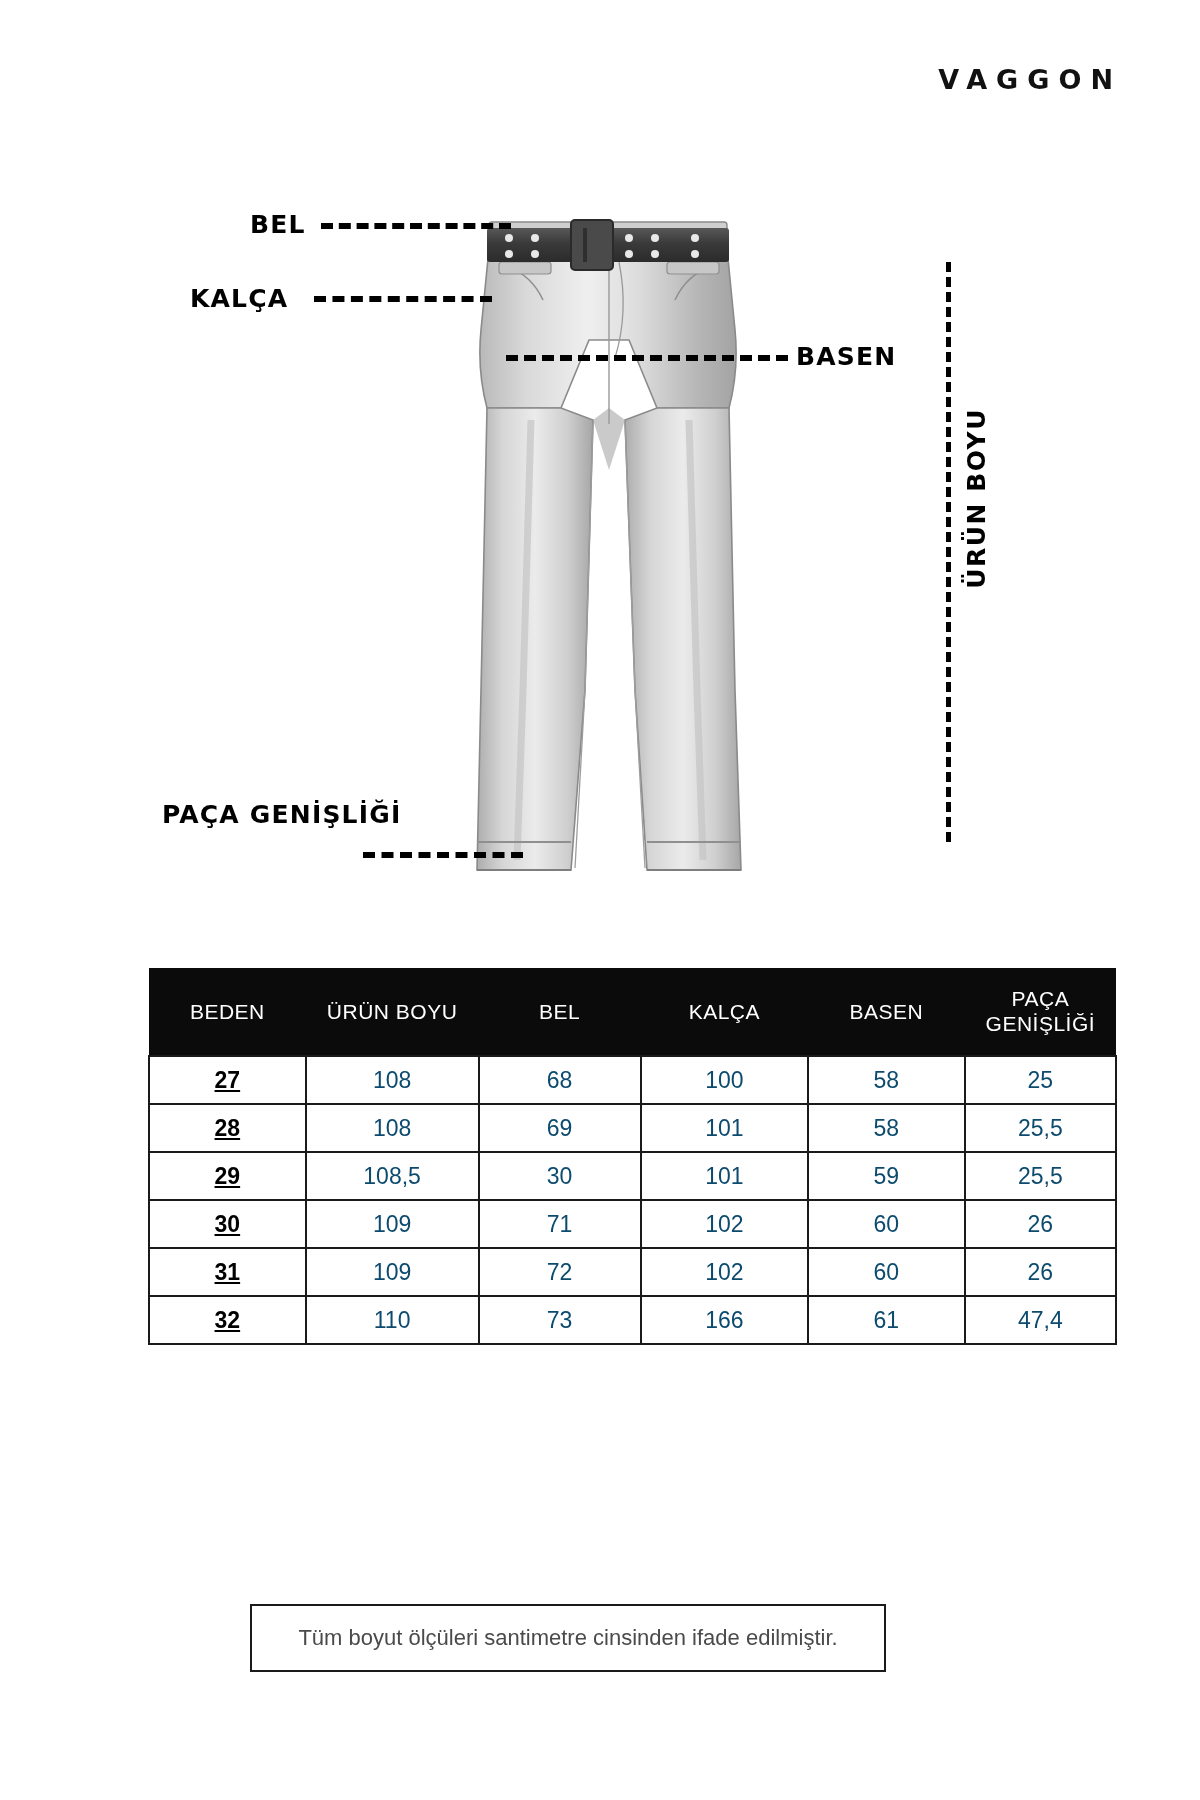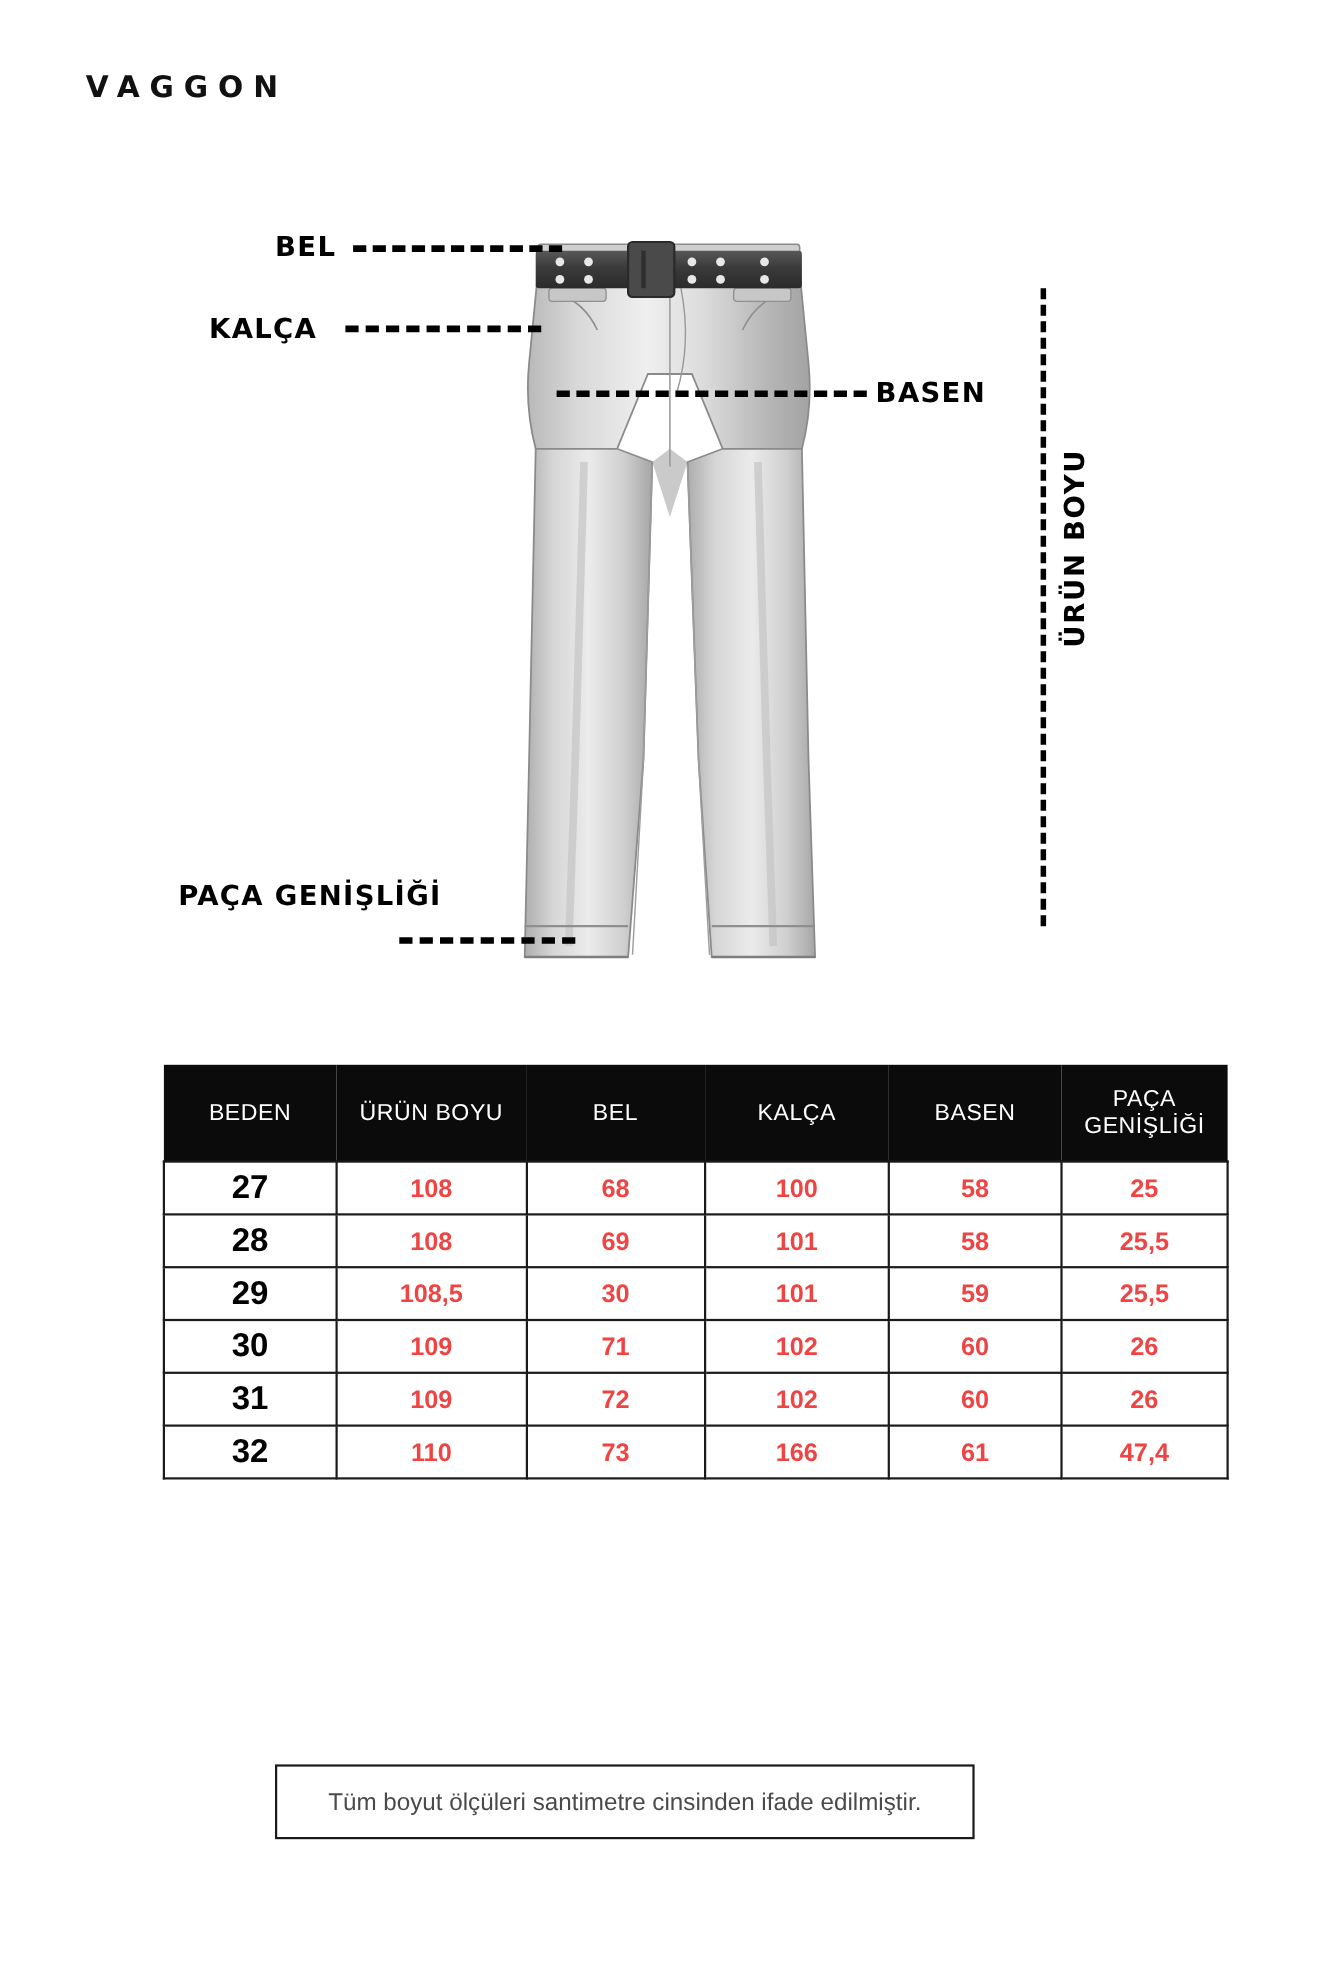--- a/index.html
+++ b/index.html
@@ -17,21 +17,21 @@
     background: #ffffff;
     overflow: hidden;
   }
 
   
   .brand {
     position: absolute;
     top: 64px;
     left: 0;
     width: 100%;
-    text-align: left;
+    text-align: right;
     font-size: 27px;
     font-weight: 700;
     letter-spacing: 9px;
     color: #111111;
     font-family: "DejaVu Sans", sans-serif;
   }
 
   
   .diagram {
     position: absolute;
@@ -121,28 +121,29 @@
     letter-spacing: 0.5px;
     border: none;
     font-family: "Liberation Sans", sans-serif;
   }
   table.sizes thead th .two-line { line-height: 1.15; display: block; }
   table.sizes tbody td {
     border: 2px solid #1a1a1a;
     height: 48px;
     text-align: center;
     font-size: 23px;
-    color: #ef4444;
-    font-weight: 700;
+    color: #0c4a6e;
+    font-weight: 400;
     font-family: "Liberation Sans", sans-serif;
   }
   table.sizes tbody td.size-col {
     font-weight: 700;
     color: #000000;
-    font-size: 30px;
+    font-size: 23px;
+    text-decoration: underline;
   }
   table.sizes tbody tr td:first-child { border-left: 2px solid #1a1a1a; }
   table.sizes tbody tr td:last-child  { border-right: 2px solid #1a1a1a; }
 
   
   .note {
     position: absolute;
     left: 172px;
     top: 1604px;
     width: 636px;

